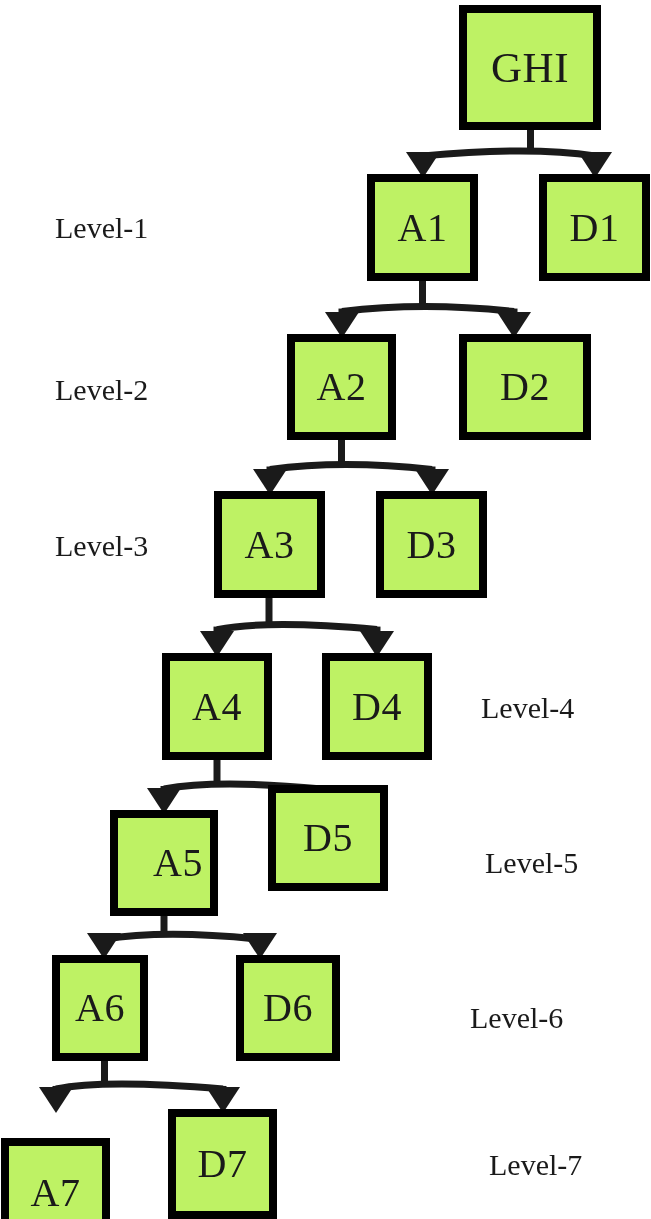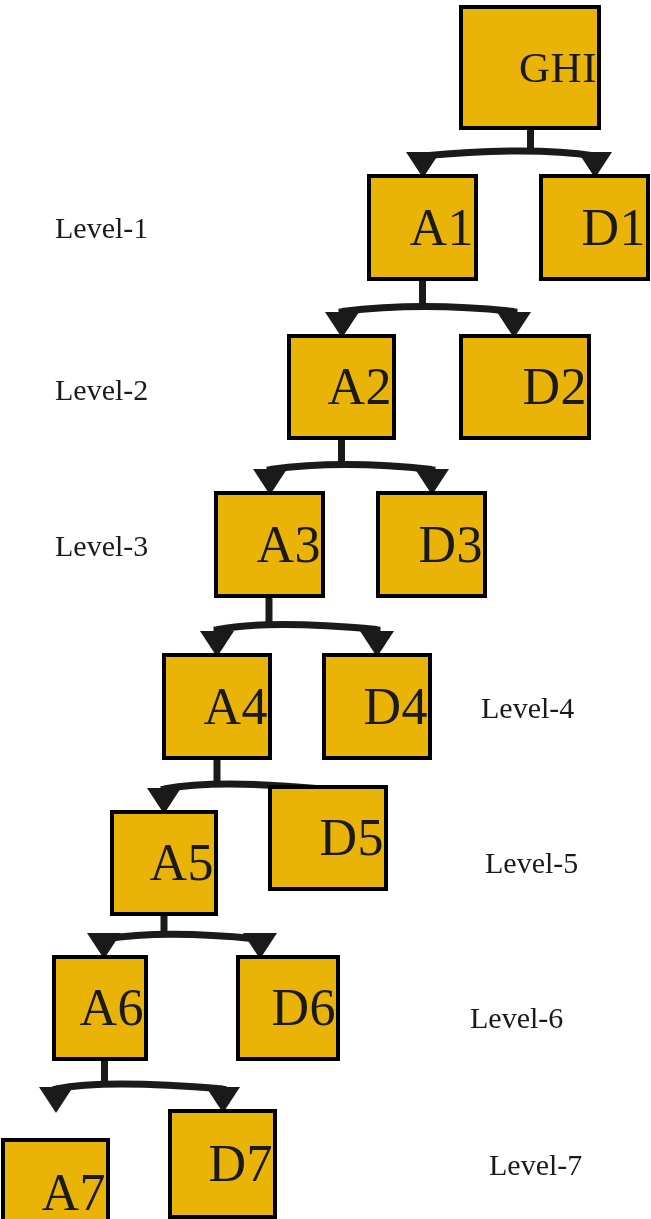--- a/index.html
+++ b/index.html
@@ -11,31 +11,31 @@
     position: relative;
     width: 651px;
     height: 1219px;
     background: #ffffff;
     overflow: hidden;
     font-family: "Liberation Serif", "DejaVu Serif", serif;
   }
   .node {
     position: absolute;
     box-sizing: border-box;
-    border: 4px solid #000000;
-    background: #eab308;
+    border: 8px solid #000000;
+    background: #bef264;
     display: flex;
     align-items: center;
-    justify-content: flex-end;
+    justify-content: center;
     color: #1a1a1a;
     line-height: 1;
     z-index: 3;
   }
   .node-label {
-    font-size: 52px;
+    font-size: 40px;
     letter-spacing: 0.5px;
   }
   .node.root .node-label {
     font-size: 43px;
   }
   .level-label {
     position: absolute;
     color: #1a1a1a;
     font-size: 30px;
     white-space: nowrap;

